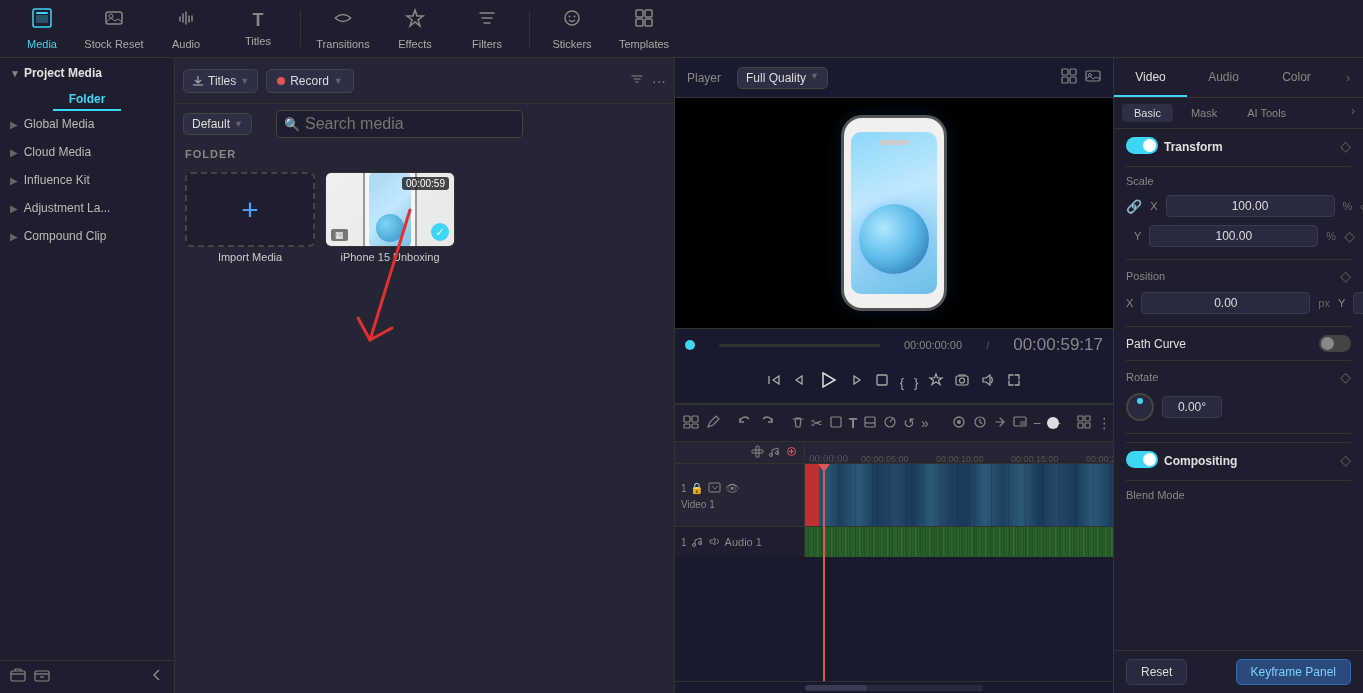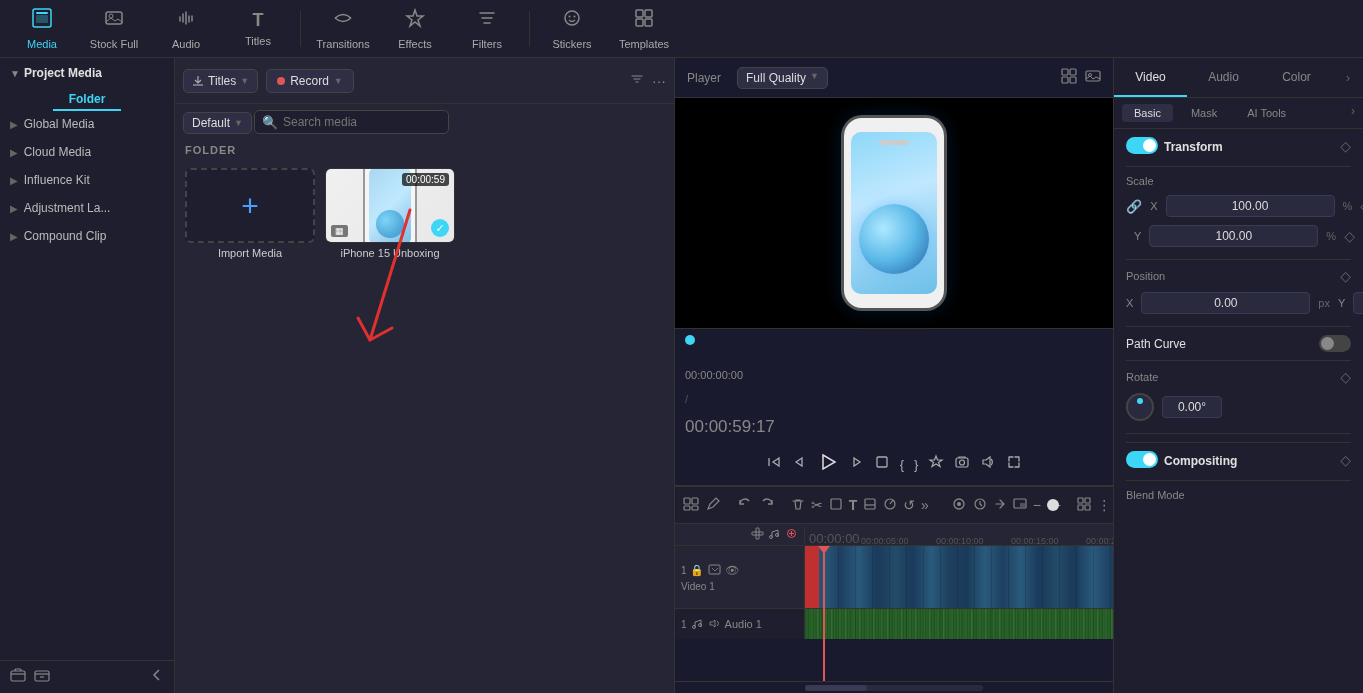--- a/index.html
+++ b/index.html
@@ -48,29 +48,29 @@
       border: 1px solid #444; border-radius: 5px; padding: 4px 8px; cursor: pointer;
       color: #ddd; font-size: 12px;
     }
     .record-btn {
       display: flex; align-items: center; gap: 5px; background: #2e2e45;
       border: 1px solid #444; border-radius: 5px; padding: 4px 10px; cursor: pointer;
       color: #ddd; font-size: 12px;
     }
     .record-dot { width: 8px; height: 8px; border-radius: 50%; background: #e05555; }
     .filter-icon, .more-icon { color: #888; cursor: pointer; font-size: 14px; margin-left: auto; }
-    .search-row { padding: 6px 8px; display: flex; align-items: flex-end; gap: 2px; }
+    .search-row { padding: 6px 8px; display: flex; align-items: center; gap: 24px; }
     .folder-dropdown {
       display: flex; align-items: center; gap: 4px; background: #2e2e45;
       border: 1px solid #444; border-radius: 5px; padding: 3px 8px; cursor: pointer;
       color: #ddd; font-size: 12px;
     }
     .search-input {
       flex: 1; background: #1e1e2e; border: 1px solid #444; border-radius: 5px;
-      padding: 4px 10px 4px 28px; color: #ddd; font-size: 12px; outline: none;
+      padding: 4px 10px 4px 28px; color: #ddd; font-size: 16px; outline: none;
     }
     .search-wrap { position: relative; flex: 1; }
     .search-wrap .search-icon-inner { position: absolute; left: 8px; top: 50%; transform: translateY(-50%); color: #666; font-size: 13px; }
     .folder-label { padding: 4px 10px; color: #888; font-size: 11px; font-weight: 600; letter-spacing: 1px; }
     .media-grid { display: flex; flex-wrap: wrap; gap: 10px; padding: 8px 10px; }
     .media-item { display: flex; flex-direction: column; align-items: center; width: 130px; cursor: pointer; }
     .import-box {
       width: 130px; height: 75px; border: 2px dashed #444; border-radius: 6px;
       display: flex; align-items: center; justify-content: center; color: #4a9eff;
       font-size: 28px; background: #1e1e2e;
@@ -99,23 +99,22 @@
       border: 1px solid #444; border-radius: 5px; padding: 3px 8px; cursor: pointer;
       color: #ddd; font-size: 12px; margin-left: 4px;
     }
     .player-icons { display: flex; gap: 8px; margin-left: auto; color: #888; font-size: 16px; }
     .player-icons span { cursor: pointer; }
     .video-container {
       flex: 1; display: flex; align-items: center; justify-content: center;
       background: #111; position: relative;
     }
     .player-progress {
-      padding: 6px 10px; display: flex; align-items: flex-start; gap: 12px;
+      padding: 6px 10px; display: flex; align-items: center; gap: 24px;
       border-top: 1px solid #333;
-      flex-direction: column;
     }
     .progress-dot { width: 10px; height: 10px; border-radius: 50%; background: #3dd6f5; cursor: pointer; }
     .progress-bar { flex: 1; height: 3px; background: #333; border-radius: 2px; cursor: pointer; }
     .player-controls {
       display: flex; align-items: center; justify-content: center; gap: 10px;
       padding: 6px 10px; height: 42px;
     }
     .ctrl-btn { background: none; border: none; color: #aaa; cursor: pointer; font-size: 16px; }
     .ctrl-btn.play-btn { font-size: 18px; color: #ddd; }
 
@@ -240,21 +239,21 @@
     <span>Media</span>
   </div>
   <div class="toolbar-item">
     <span class="toolbar-icon">
       <svg width="22" height="22" viewBox="0 0 22 22" fill="none">
         <rect x="3" y="5" width="16" height="12" rx="2" stroke="#888" stroke-width="1.5" fill="none"></rect>
         <circle cx="8" cy="9" r="2" stroke="#888" stroke-width="1" fill="none"></circle>
         <path d="M3 15 l5-4 4 3 3-2 4 3" stroke="#888" stroke-width="1" fill="none"></path>
       </svg>
     </span>
-    <span>Stock Full</span>
+    <span>Stock Reset</span>
   </div>
   <div class="toolbar-item">
     <span class="toolbar-icon">
       <svg width="22" height="22" viewBox="0 0 22 22" fill="none">
         <path d="M8 7v8M11 5v12M14 9v6M5 10v4M17 9v5" stroke="#888" stroke-width="1.5" stroke-linecap="round"></path>
       </svg>
     </span>
     <span>Audio</span>
   </div>
   <div class="toolbar-item">
@@ -654,21 +653,21 @@
           </button>
           <button style="background:none;border:none;color:#888;cursor:pointer;font-size:12px;">
             <svg width="13" height="13" viewBox="0 0 13 13" fill="none">
                 <circle cx="6.5" cy="6.5" r="4" stroke="#e05555" stroke-width="1"></circle>
                 <path d="M6.5 4v5M4 6.5h5" stroke="#e05555" stroke-width="1.2"></path>
               </svg>
           </button>
         </div>
 
         <div style="flex:1;display:flex;align-items:flex-end;height:22px;overflow:hidden;padding-left:4px;">
-          <span style="color:#555;font-size:13px;width:52px;flex-shrink:0;">00:00:00</span>
+          <span style="color:#555;font-size:11px;width:52px;flex-shrink:0;font-family:Liberation Serif, serif;">00:00:00</span>
           <span style="color:#555;font-size:9px;width:75px;flex-shrink:0;">00:00:05:00</span>
           <span style="color:#555;font-size:9px;width:75px;flex-shrink:0;">00:00:10:00</span>
           <span style="color:#555;font-size:9px;width:75px;flex-shrink:0;">00:00:15:00</span>
           <span style="color:#555;font-size:9px;width:75px;flex-shrink:0;">00:00:20:00</span>
 
         </div>
       </div>
 
       <div style="position:relative;flex:1;">
 
@@ -889,20 +888,28 @@
           <span class="diamond-btn">◇</span>
         </div>
       </div>
       <div class="divider"></div>
 
       <div class="prop-section">
         <div class="prop-label">Blend Mode</div>
       </div>
     </div>
 
+    <div class="bottom-action-row">
+      <button class="reset-btn">
+        <span>Reset</span>
+      </button>
+      <button class="keyframe-btn">
+        <span>Keyframe Panel</span>
+      </button>
+    </div>
   </div>
 </div>
 
 <div style="position:fixed;top:200px;left:340px;pointer-events:none;z-index:100;">
   <svg width="100" height="160" viewBox="0 0 100 160" fill="none">
     <path d="M70 10 L30 140" stroke="#e03030" stroke-width="3" stroke-linecap="round"></path>
     <path d="M30 140 L18 118 M30 140 L52 128" stroke="#e03030" stroke-width="3" stroke-linecap="round"></path>
   </svg>
 </div>
 

